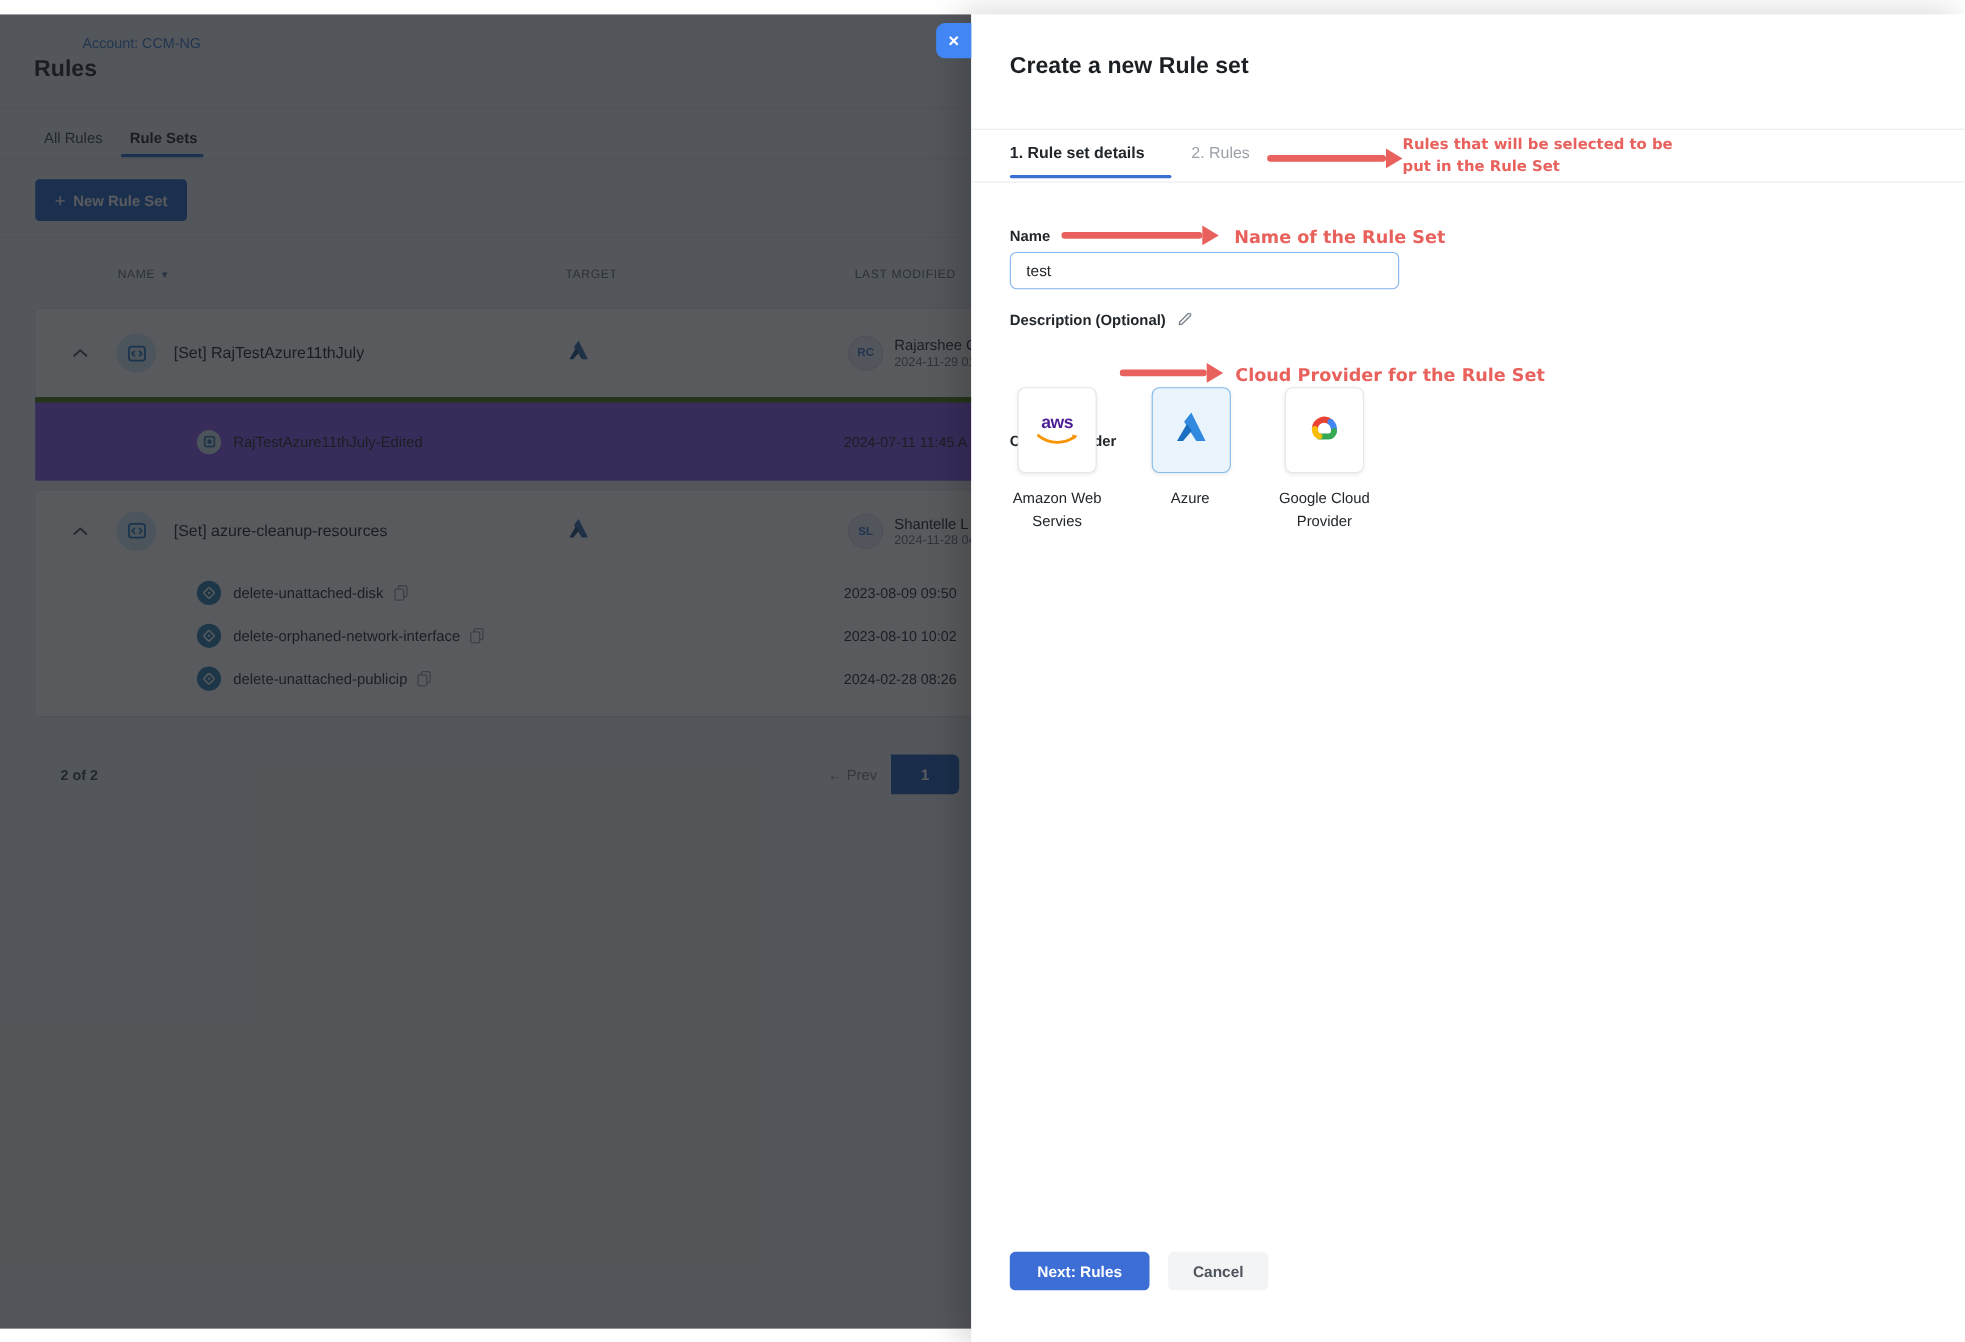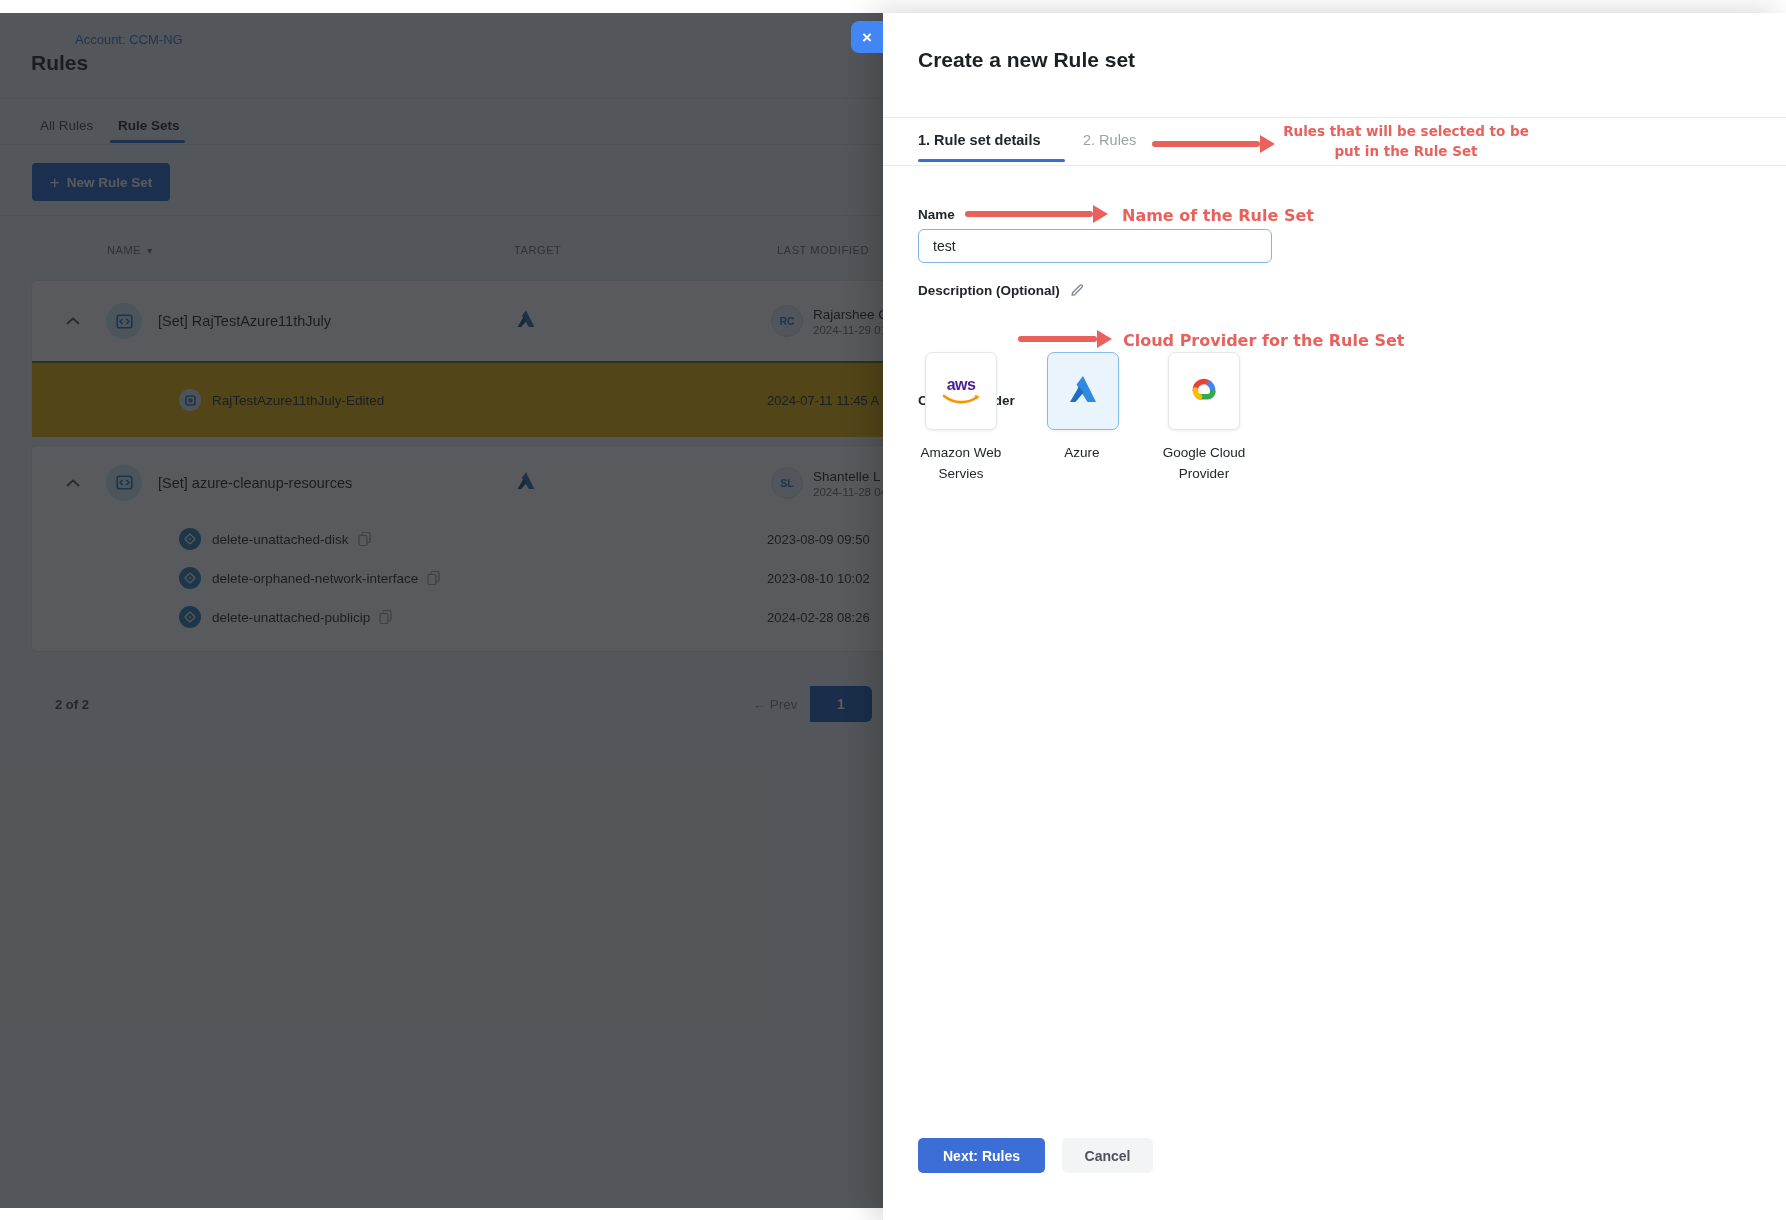--- a/index.html
+++ b/index.html
@@ -36,21 +36,21 @@
   .set-ico{left:74px;width:36px;height:36px;border-radius:50%;background:#d8ebf9;display:flex;
            align-items:center;justify-content:center;}
   .set-title{left:126px;font-size:14.5px;font-weight:400;color:#1f2428;white-space:nowrap;cursor:pointer;}
   .azure-cell{left:483px;}
   .avatar{left:739px;width:32px;height:32px;border-radius:50%;background:#e9eef6;border:1px solid #d6dde8;
           display:flex;align-items:center;justify-content:center;font-size:10.5px;font-weight:bold;color:#3a76cf;}
   .byline{left:781px;display:flex;flex-direction:column;gap:2px;white-space:nowrap;}
   .by-name{font-size:13.5px;color:#1f2428;}
   .by-date{font-size:11.5px;color:#68737e;}
   .rule-row{position:relative;}
-  #card1 .rule-row{height:76px;border-top:2px solid #4d7c0f;background:#eab308;}
+  #card1 .rule-row{height:76px;border-top:5px solid #4d7c0f;background:#8b5cf6;}
   #card2 .rule-row{height:39px;}
   .rule-ico{left:147px;width:22px;height:22px;border-radius:50%;display:flex;align-items:center;justify-content:center;}
   .rule-ico.edited{background:#d8e7f4;}
   .rule-ico.delete{background:#2e7fb5;}
   .rule-main{left:180px;display:flex;align-items:center;gap:9px;white-space:nowrap;}
   .rule-name{font-size:13.5px;color:#262b31;}
   .rule-date{left:735px;font-size:13px;color:#262b31;white-space:nowrap;}
   #page-summary{position:absolute;left:55px;top:684px;font-size:13px;font-weight:600;color:#3f4852;}
   #prev-btn{position:absolute;left:740px;top:673px;width:70px;height:36px;border:none;border-radius:8px 0 0 8px;
             background:#eef0f3;color:#7d868f;font-size:13.5px;font-family:inherit;cursor:pointer;}
@@ -65,21 +65,21 @@
          display:flex;align-items:center;justify-content:center;font-family:inherit;line-height:1;}
   #modal-title{position:absolute;left:35px;top:35px;margin:0;font-size:21px;font-weight:bold;color:#1c2024;}
   .m-hline{position:absolute;left:0;right:0;height:1px;background:#e9ebee;}
   #m-div1{top:104px;} #m-div2{top:152px;}
   .step{position:absolute;top:117px;height:20px;line-height:20px;font-size:14.5px;cursor:pointer;}
   #step1{left:35px;font-weight:bold;color:#21262b;}
   #step2{left:200px;color:#9aa1a9;}
   #step1-underline{position:absolute;left:35px;top:146px;width:147px;height:3px;background:#3a6fd2;border-radius:2px;}
 
   .ann{position:absolute;color:#E8615C;font-family:"DejaVu Sans",sans-serif;font-weight:bold;}
-  #ann1{left:392px;top:109px;width:262px;text-align:center;font-size:13.5px;line-height:1.45;}
+  #ann1{left:392px;top:109px;width:262px;font-size:13.5px;line-height:1.45;}
   #ann2{left:239px;top:193px;font-size:16px;white-space:nowrap;}
   #ann3{left:240px;top:318px;font-size:16px;white-space:nowrap;}
   .arrow{position:absolute;display:flex;align-items:center;height:18px;}
   .arrow .bar{height:6px;background:#E8615C;border-radius:3px;flex:1;}
   .arrow .head{width:0;height:0;border-top:9px solid transparent;border-bottom:9px solid transparent;
                border-left:15px solid #E8615C;}
   #arrow1{left:269px;top:122px;width:123px;}
   #arrow2{left:82px;top:192px;width:143px;}
   #arrow3{left:135px;top:317px;width:94px;}
 

